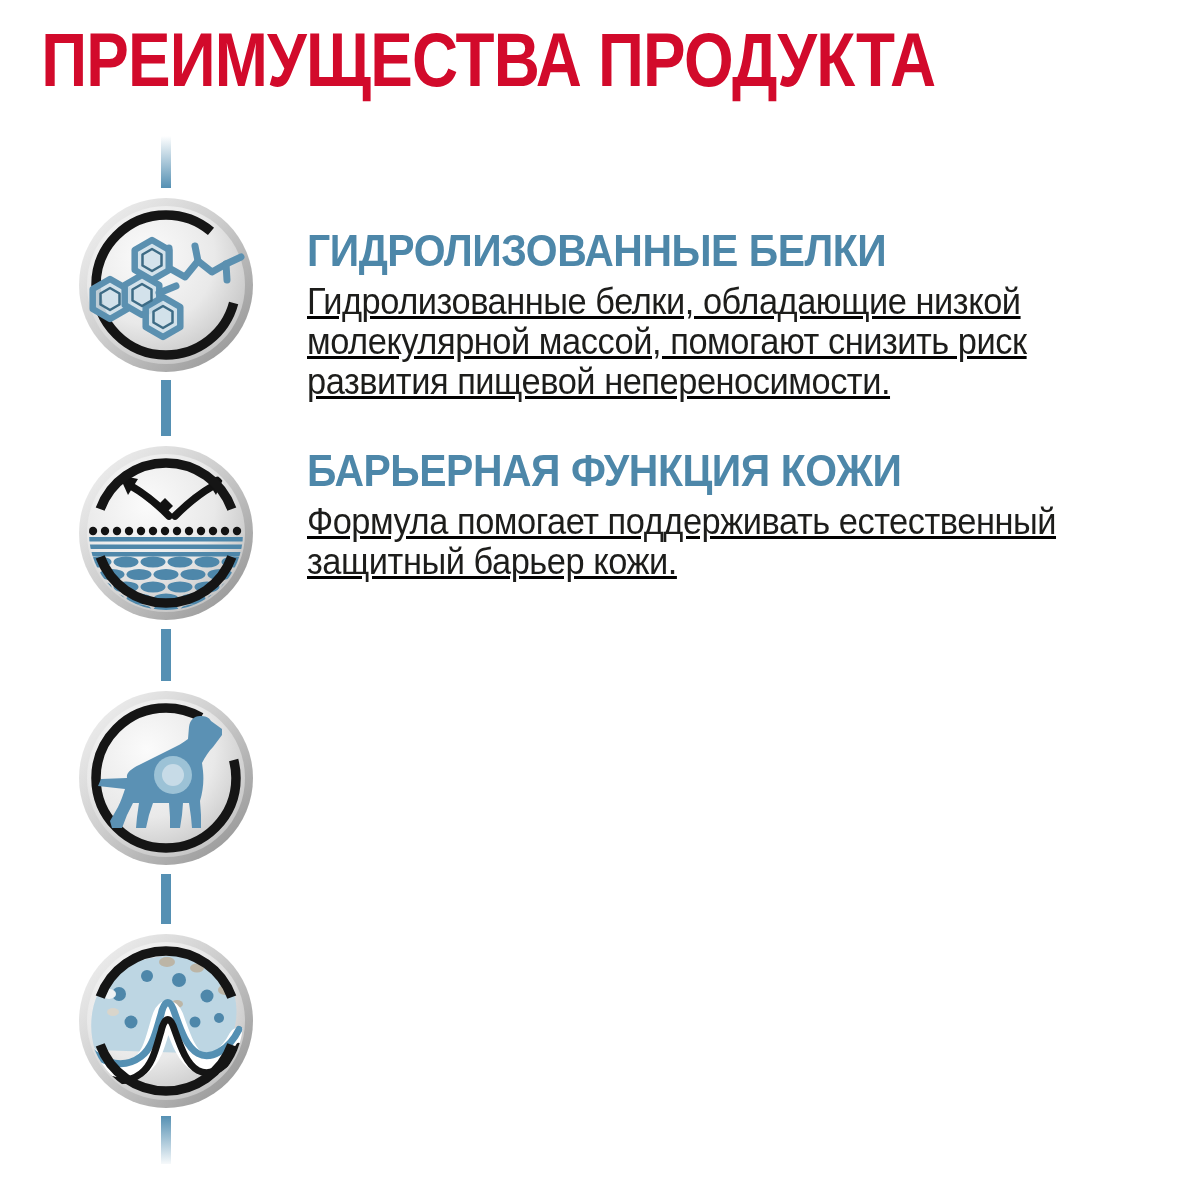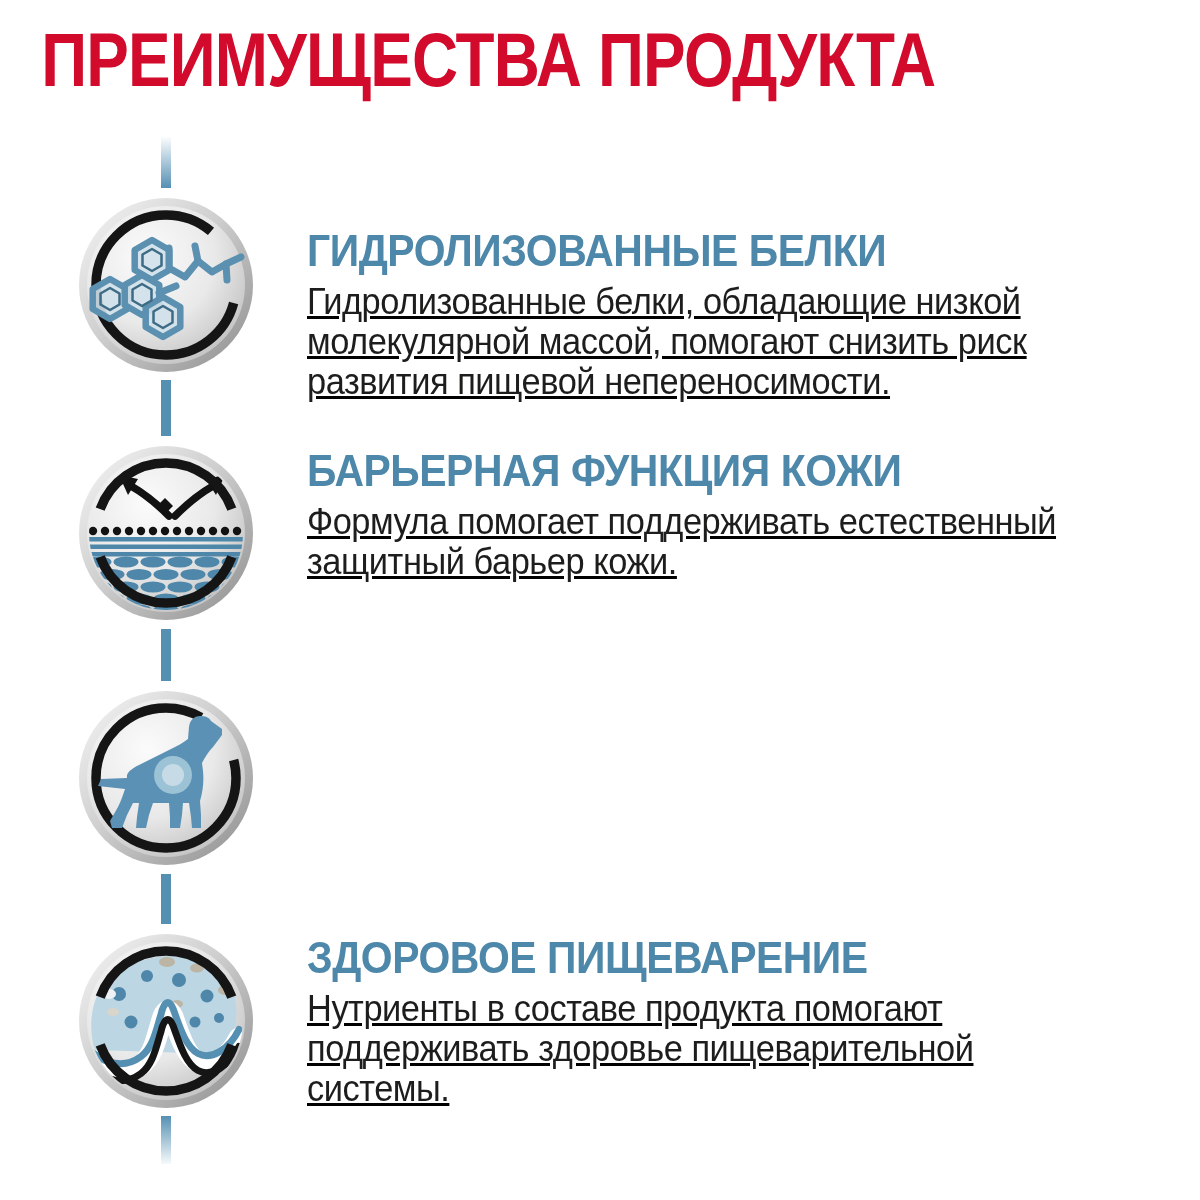--- a/index.html
+++ b/index.html
@@ -214,22 +214,14 @@
 
   <div class="section" style="top:449px;">
     <div class="section-heading">БАРЬЕРНАЯ ФУНКЦИЯ КОЖИ</div>
     <div class="section-body">
       <div class="body-line">Формула помогает поддерживать естественный</div>
       <div class="body-line">защитный барьер кожи.</div>
     </div>
   </div>
 
 
-  <div class="section" style="top:936px;">
-    <div class="section-heading">ЗДОРОВОЕ ПИЩЕВАРЕНИЕ</div>
-    <div class="section-body">
-      <div class="body-line">Нутриенты в составе продукта помогают</div>
-      <div class="body-line">поддерживать здоровье пищеварительной</div>
-      <div class="body-line">системы.</div>
-    </div>
-  </div>
 
 </div>
 
 </body></html>

